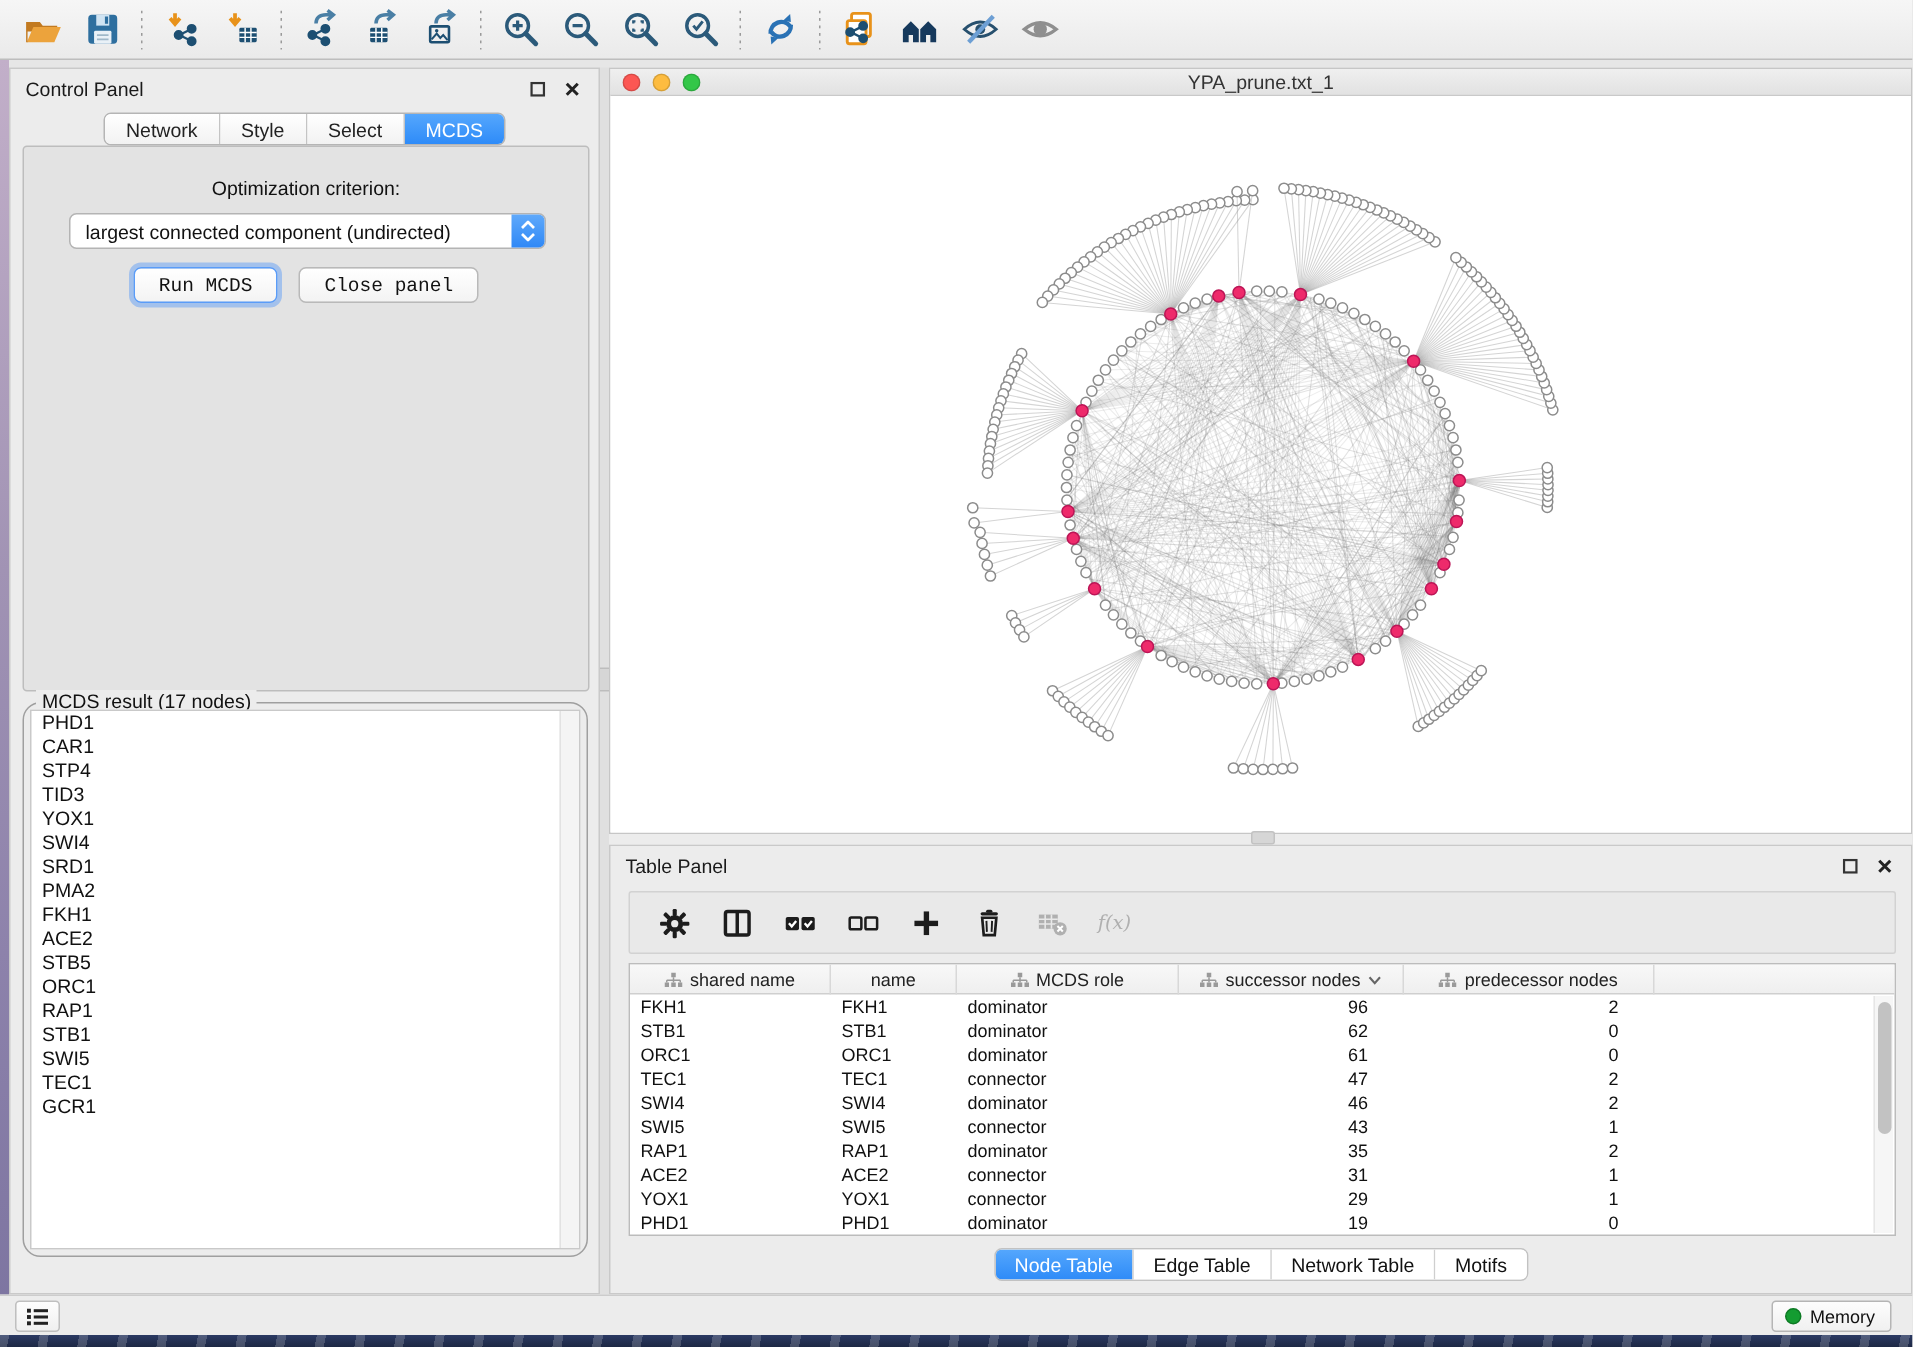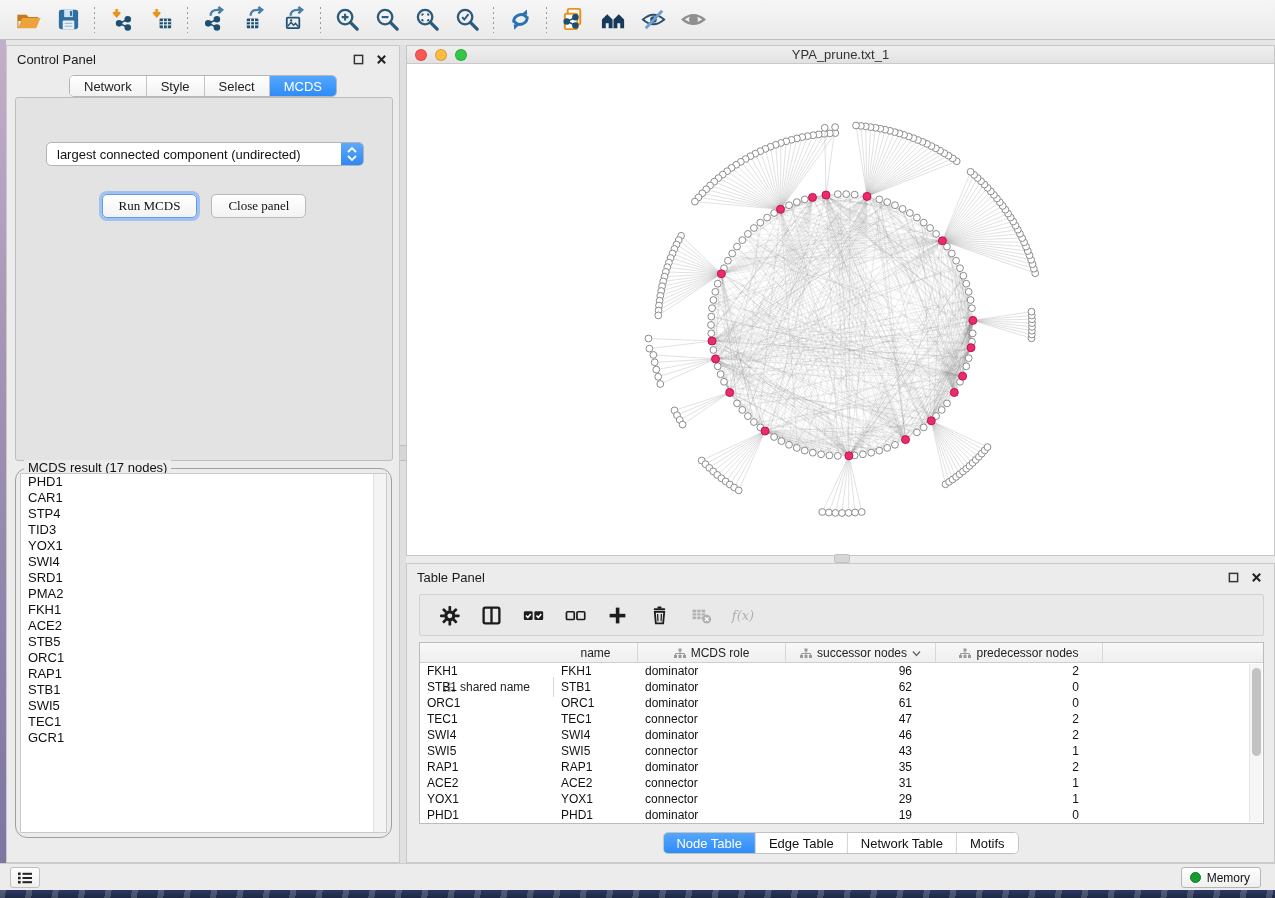--- a/index.html
+++ b/index.html
@@ -52,21 +52,21 @@
   .opt-label { text-align:center; margin-top:20px; font-size:13px; color:#111; }
   .dropdown { position:absolute; left:30px; top:44px; width:318px; height:24px; background:#fff;
     border:1px solid #b4b4b4; border-radius:5px; display:flex; align-items:center; }
   .dropdown .dd-text { flex:1; padding-left:10px; font-size:13px; white-space:nowrap; }
   .dd-step { width:22px; height:22px; margin:0; border-radius:0 4px 4px 0;
     background:linear-gradient(#5fa9fb,#2f88f6); display:flex; flex-direction:column;
     align-items:center; justify-content:center; gap:2px;}
   .btn-row { position:absolute; top:80px; left:0; width:100%; display:flex; justify-content:center; gap:14px;}
   .mac-btn { height:24px; padding:0 16px; background:linear-gradient(#ffffff,#f3f3f3);
     border:1px solid #b9b9b9; border-radius:5px; font-size:13px; color:#111;
-    display:flex; align-items:center; font-family:Liberation Serif, serif;margin-top:16px;}
+    display:flex; align-items:center; font-family:Liberation Mono, monospace;}
   .mac-btn.focused { border-color:#5a9cf8; box-shadow:0 0 0 3px rgba(100,160,245,.5); }
   
   .groupbox { position:absolute; left:8px; top:422px; width:377px; height:370px;
     border:1px solid #9f9f9f; border-radius:12px; }
   .groupbox .gb-title { position:absolute; top:-9px; left:8px; background:#ececec; padding:0 4px;
     font-size:13px; color:#111;}
   .gb-list { position:absolute; inset:4px; background:#fff; border:1px solid #c9c9c9; overflow:hidden; }
   .gb-scroll { position:absolute; right:0; top:0; bottom:0; width:13px; background:#f4f4f4; border-left:1px solid #e2e2e2;}
   .gb-item { height:16px; line-height:16px; padding-left:7px; font-size:13px; color:#111;}
   
@@ -316,20 +316,21 @@
         </svg>
     </span>
   </div>
   <div class="seg-tabs" id="cp-tabs">
       <div class="seg-tab">Network</div>
       <div class="seg-tab">Style</div>
       <div class="seg-tab">Select</div>
       <div class="seg-tab active">MCDS</div>
     </div>
   <div class="tab-body">
+    <div class="opt-label">Optimization criterion:</div>
     <div class="dropdown">
       <span class="dd-text">largest connected component (undirected)</span>
       <span class="dd-step">
         <svg width="10" height="6" viewBox="0 0 10 6">
             <path d="M1 5 L5 1 L9 5" fill="none" stroke="#fff" stroke-width="1.8"></path>
           </svg>
         <svg width="10" height="6" viewBox="0 0 10 6">
             <path d="M1 1 L5 5 L9 1" fill="none" stroke="#fff" stroke-width="1.8"></path>
           </svg>
       </span>
@@ -1446,21 +1447,21 @@
    <circle cx="15" cy="13.5" r="4.2" fill="#b0b0b0"></circle>
           <path d="M13.3 11.8 l3.4 3.4 M16.7 11.8 l-3.4 3.4" stroke="#fff" stroke-width="1.3"></path>
         </svg>
       </div>
       <div class="t-tb-btn">
         <span class="fx">f(x)</span>
       </div>
     </div>
   <div class="dtable">
     <div class="thead" id="thead">
-        <div class="th" style="width: 134px; margin-top: 34px;">
+        <div class="th" style="width: 134px;">
           <svg width="12" height="11" viewBox="0 0 12 11">
   <rect x="4.5" y="0.5" width="3" height="3" fill="#9a9a9a"></rect>
             <path d="M6 3.5 V5.5 M1.5 5.5 H10.5 M1.5 5.5 V7 M6 5.5 V7 M10.5 5.5 V7" stroke="#9a9a9a" fill="none" stroke-width="1"></path>
   <rect x="0" y="7" width="3" height="3" fill="#9a9a9a"></rect>
             <rect x="4.5" y="7" width="3" height="3" fill="#9a9a9a"></rect>
             <rect x="9" y="7" width="3" height="3" fill="#9a9a9a"></rect>
           </svg>
           <span>shared name</span>
         </div>
         <div class="th" style="width: 84px;">

